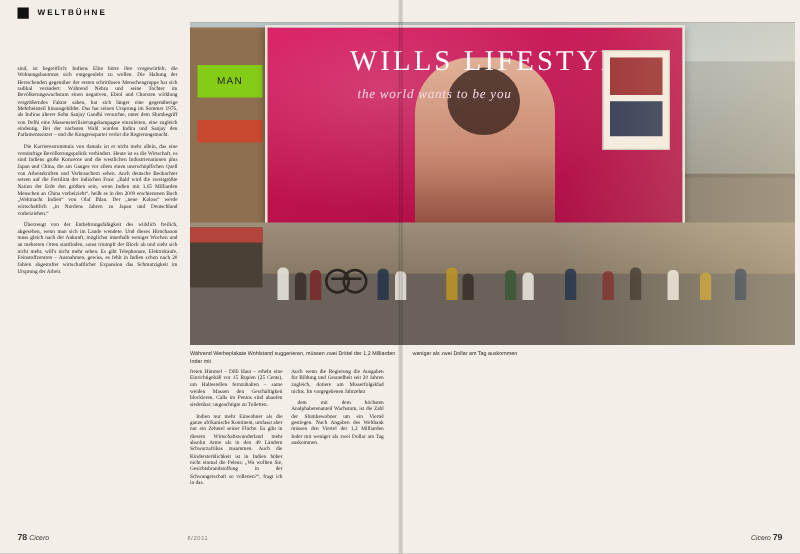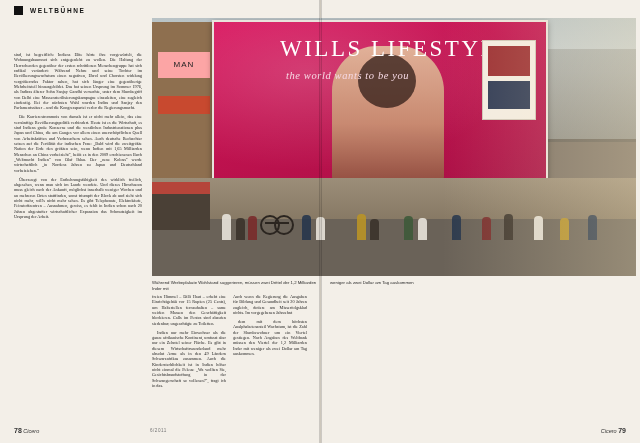--- a/index.html
+++ b/index.html
@@ -35,21 +35,21 @@
   .model{position:absolute;left:118px;top:24px;width:112px;height:142px;
         background:linear-gradient(180deg,#e2b79b 0%,#c98e72 55%,#8d4b3c 100%);
         border-radius:45px 45px 12px 12px;filter:blur(.3px);opacity:.96;}
   .model:after{content:"";position:absolute;left:26px;top:8px;width:58px;height:54px;border-radius:50%;
         background:#2a1b14;opacity:.75;}
   .smallposter{position:absolute;right:10px;top:18px;width:52px;height:78px;background:#f3ece2;border:1px solid #cfc6b8;}
   .smallposter .b1{position:absolute;left:5px;top:5px;right:5px;height:30px;background:#9b2f33;}
   .smallposter .b2{position:absolute;left:5px;top:40px;right:5px;height:28px;background:#2f3a55;}
   .leftpanel{position:absolute;left:0;top:4px;width:64px;height:190px;background:#8e6f4f;
         border-right:2px solid #6a4f36;}
-  .leftpanel .sign{position:absolute;left:6px;top:30px;width:52px;height:26px;background:#fca5a5;
+  .leftpanel .sign{position:absolute;left:6px;top:30px;width:52px;height:26px;background:#84cc16;
         font-family:"Liberation Sans",sans-serif;font-size:8px;color:#222;text-align:center;line-height:26px;letter-spacing:1px;}
   .leftpanel .sign2{position:absolute;left:6px;top:74px;width:52px;height:18px;background:#c8492f;}
   .ground{position:absolute;left:0;bottom:0;width:100%;height:38%;
         background:linear-gradient(180deg,#9c8e79 0%,#7e705c 60%,#6b5f4d 100%);}
   .road{position:absolute;left:0;bottom:0;width:100%;height:22%;background:#6a6258;}
   .crowd{position:absolute;bottom:14%;left:0;width:100%;height:26%;}
   .p{position:absolute;bottom:0;width:9px;height:26px;background:#3b332b;border-radius:4px 4px 0 0;opacity:.9;}
   .p.w{background:#e8e3da;} .p.r{background:#7a2b2b;} .p.b{background:#27364d;}
   .p.y{background:#b99327;} .p.g{background:#3e5a3a;}
   .shop{position:absolute;left:0;bottom:18%;width:58px;height:48px;background:#4a4036;}

